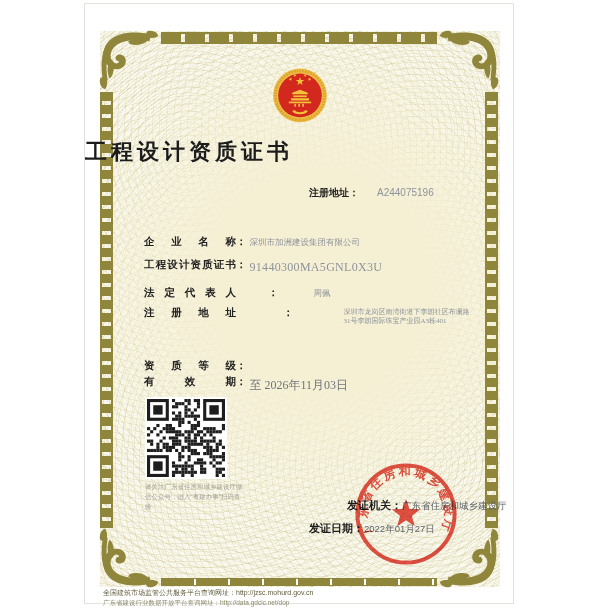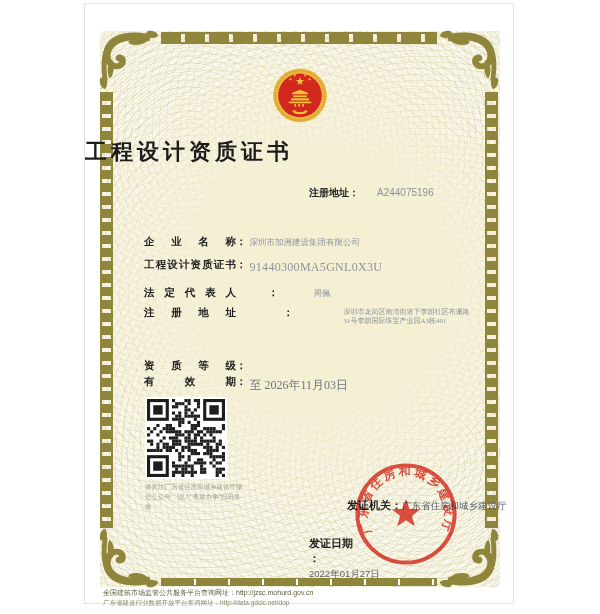--- a/index.html
+++ b/index.html
@@ -60,21 +60,21 @@
   .r5 .val { color:#6e747c; font-size:12px; }
   .r6 .val .note { display:block; font-size:7px; color:#b7b5a6; letter-spacing:1px; margin-top:1px; }
 
   .qr-block { position:absolute; left:60px; top:393px; width:82px; }
   .qr-box { width:82px; height:82px; background:#fff; padding:2px; }
   .qr-caption { margin-top:3px; width:98px; font-size:6.5px; color:#a3a195; line-height:1.55; }
 
   .issue-row { position:absolute; left:224px; display:flex; align-items:flex-start; }
   .issue-row .lbl { font-weight:bold; font-size:11px; color:#1c1c1c; flex:none; }
   .issue-row .val { font-size:9.5px; color:#5c6168; padding-top:1.5px; }
-  .i1 { top:494px;margin-left:38px; } .i2 { top:532px;flex-direction:column; }
+  .i1 { top:494px;margin-left:38px; } .i2 { top:517px; }
 
   .seal { position:absolute; left:268px; top:457px; width:106px; height:106px;
           opacity:.88; mix-blend-mode:multiply; }
 
   .footer { position:absolute; left:18px; top:584px; line-height:1.4; }
   .footer .f1 { font-size:7px; color:#5f5c3d; }
   .footer .f2 { font-size:6.5px; color:#8b8767; }
 </style>
 </head>
 <body>

